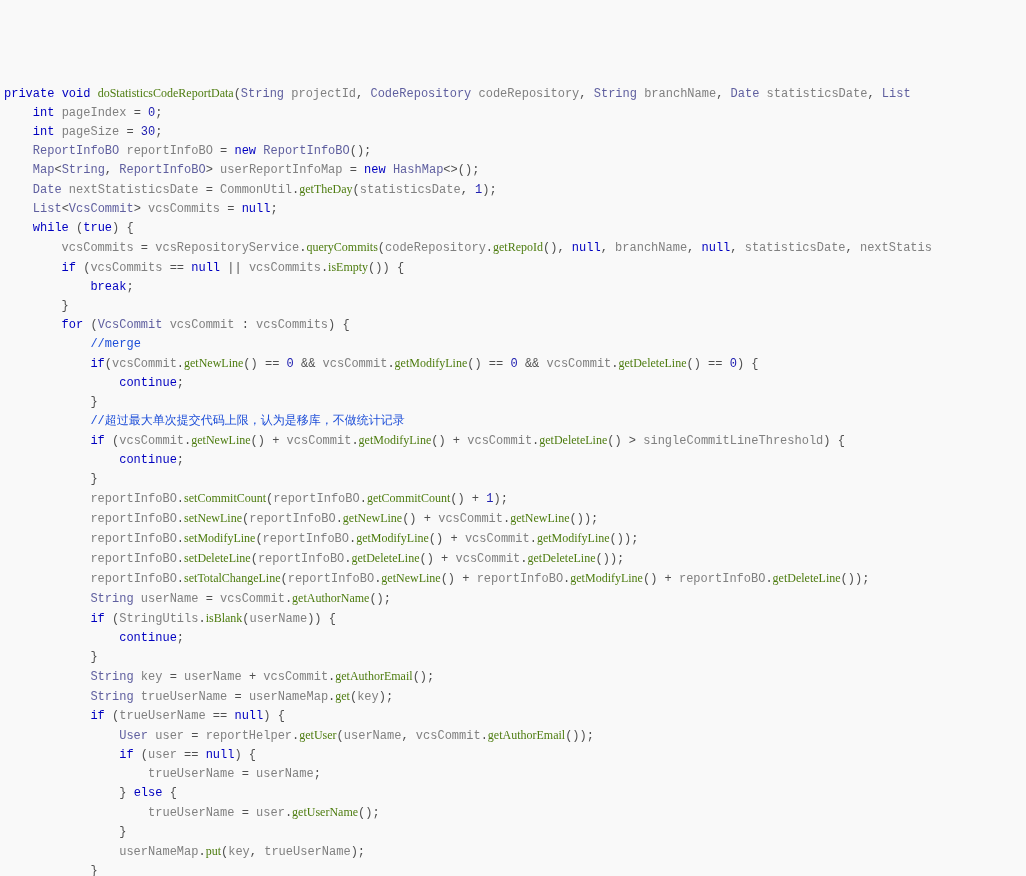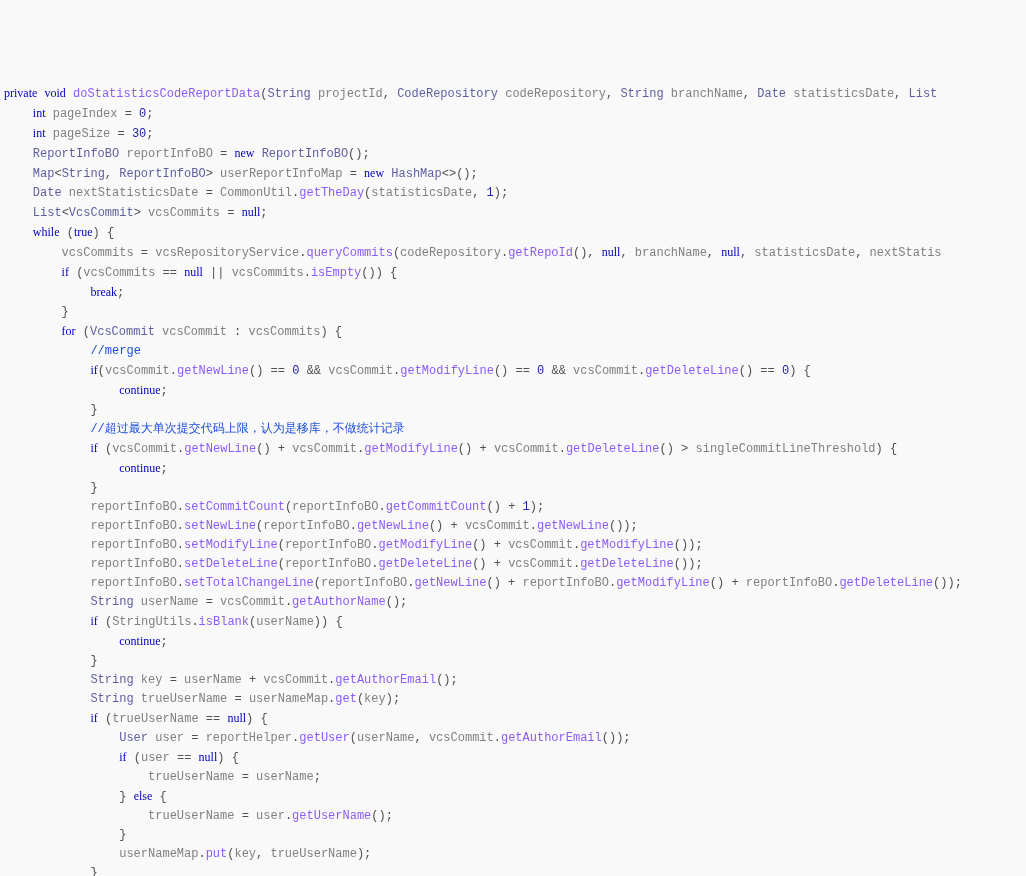--- a/index.html
+++ b/index.html
@@ -6,23 +6,23 @@
   body {
     background: #f9f9f9;
     font-family: Consolas, 'Courier New', monospace;
     font-size: 12px;
     line-height: 19px;
     color: #808080;
     padding: 8px 0 8px 4px;
     white-space: pre;
     overflow: hidden;
   }
-  .kw { color: #0000c0; font-family: Liberation Serif, serif; }      
+  .kw { color: #0000c0; }      
   .type { color: #5f5f9f; text-align: center; }    
-  .method { color: #8b5cf6; }  
+  .method { color: #4d7c0f; font-family: Liberation Serif, serif; }  
   .ident { color: #808080; }   
   .num { color: #2020b0; }     
   .op { color: #505050; }      
   .cmt { color: #1d4ed8; }     
   .line { display: block; }
 </style>
 </head>
 <body>
 
 

